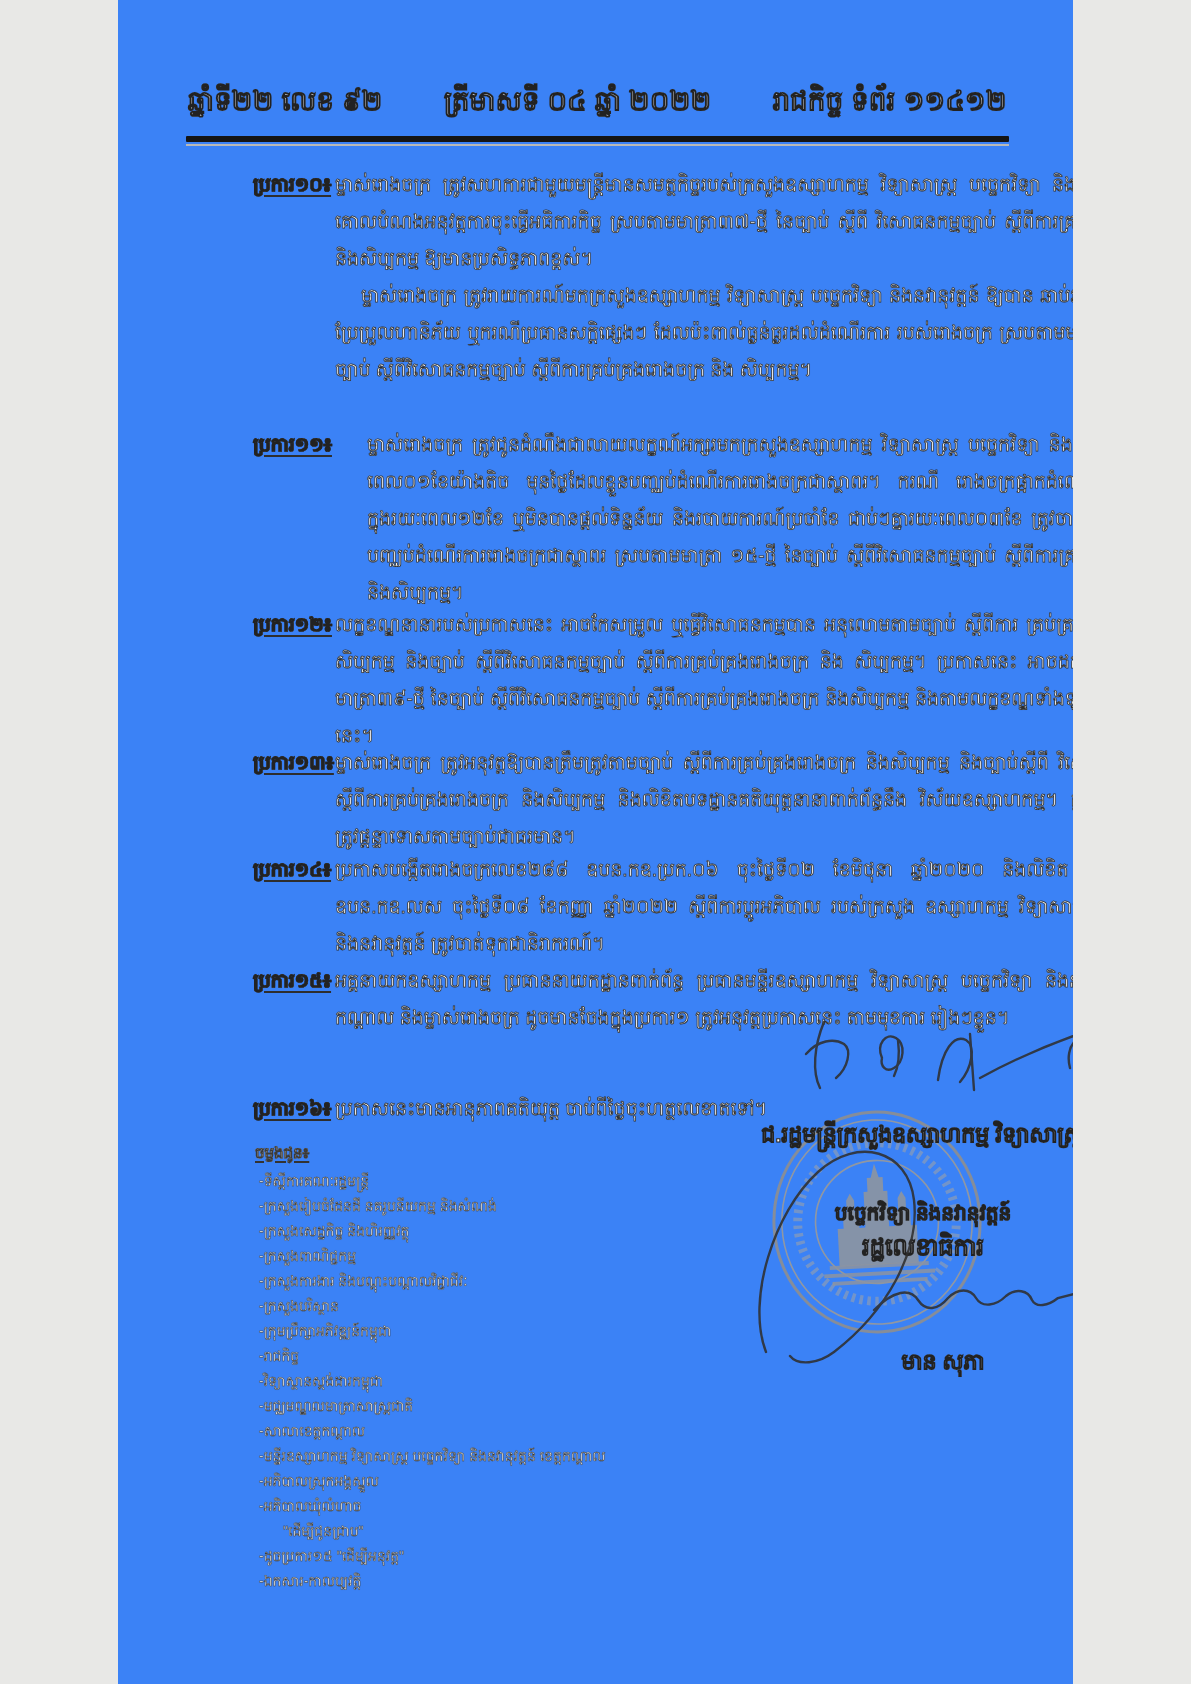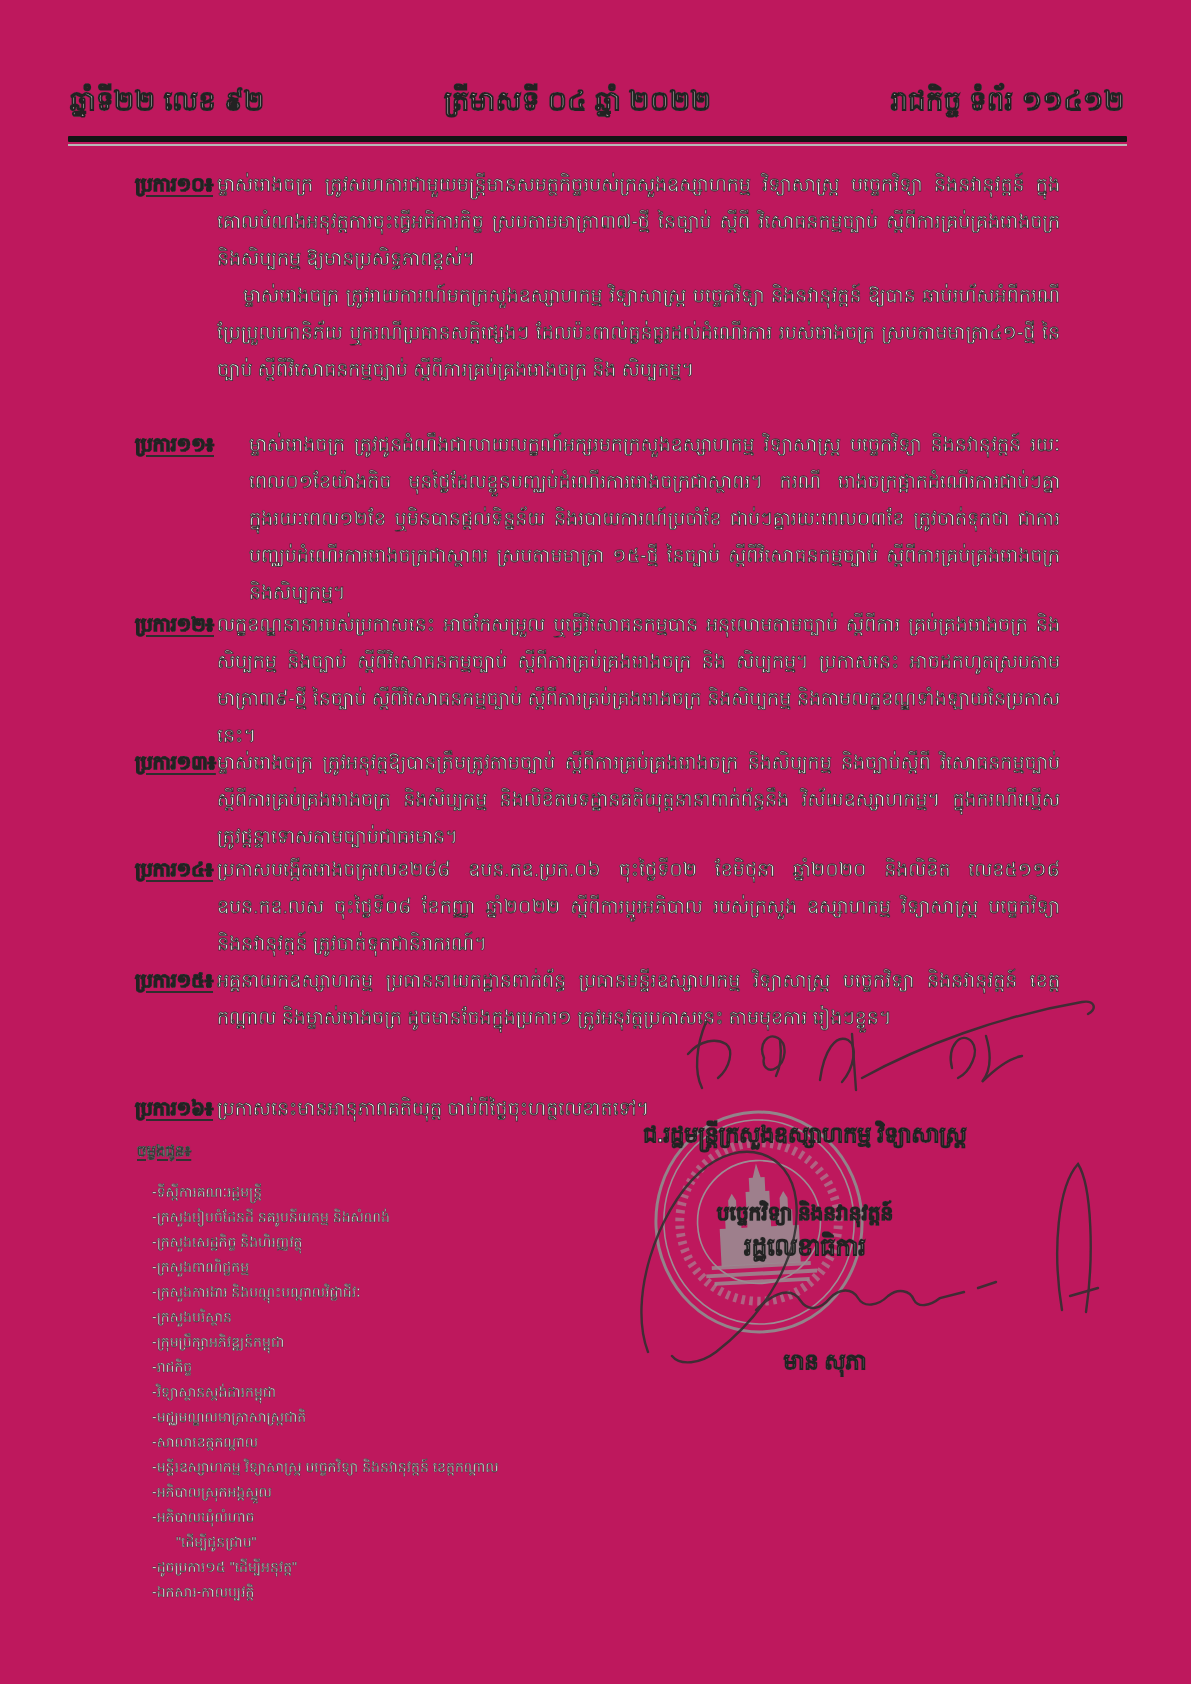--- a/index.html
+++ b/index.html
@@ -1,20 +1,20 @@
 <!DOCTYPE html>
 <html><head>
 <meta charset="utf-8">
 <style>
   html,body{margin:0;padding:0;background:#e8e8e6;}
   .page{
     position:relative;
-    width:1191px;height:1684px;
+    width:955px;height:1684px;
     margin:0 auto;
-    background:#be185d;
+    background:#3b82f6;
     overflow:hidden;
     font-family:"Liberation Sans","DejaVu Sans",sans-serif;
     color:#1e1e1e;
   }
   
   .kh{color:#2a2a2a;}
   @supports (-webkit-text-stroke: 1px black){
     .kh{color:#fbfbf9;-webkit-text-stroke:0.75px #2e2e2e;text-shadow:0 0 1px rgba(60,60,60,.35);}
     .kh-strong{-webkit-text-stroke:1px #222;}
     .kh-small{-webkit-text-stroke:0.5px #3a3a3a;}
@@ -67,23 +67,23 @@
   }
 
   
   .ink{position:absolute;left:0;top:0;width:1191px;height:1684px;z-index:4;pointer-events:none;}
 
   
   .cc{position:absolute;left:137px;top:1140px;width:440px;font-size:14px;line-height:25px;z-index:2;}
   .cc .cc-title{
     font-weight:bold;font-size:15px;
     text-decoration:underline;text-decoration-thickness:1.5px;text-underline-offset:3px;
-    text-decoration-color:#333;margin-bottom:2px;font-family:Liberation Mono, monospace;
-  }
-  .cc ul{list-style:none;margin:15px;padding:0;}
+    text-decoration-color:#333;margin-bottom:2px;
+  }
+  .cc ul{list-style:none;margin:4px;padding:0;}
   .cc li{margin:0;padding:0;}
   .cc li.indent{padding-left:24px;}
 </style>
 </head>
 <body>
 
 <div class="page">
 
   <div class="masthead">
     <span class="kh kh-strong">ឆ្នាំទី២២ លេខ ៩២</span>

